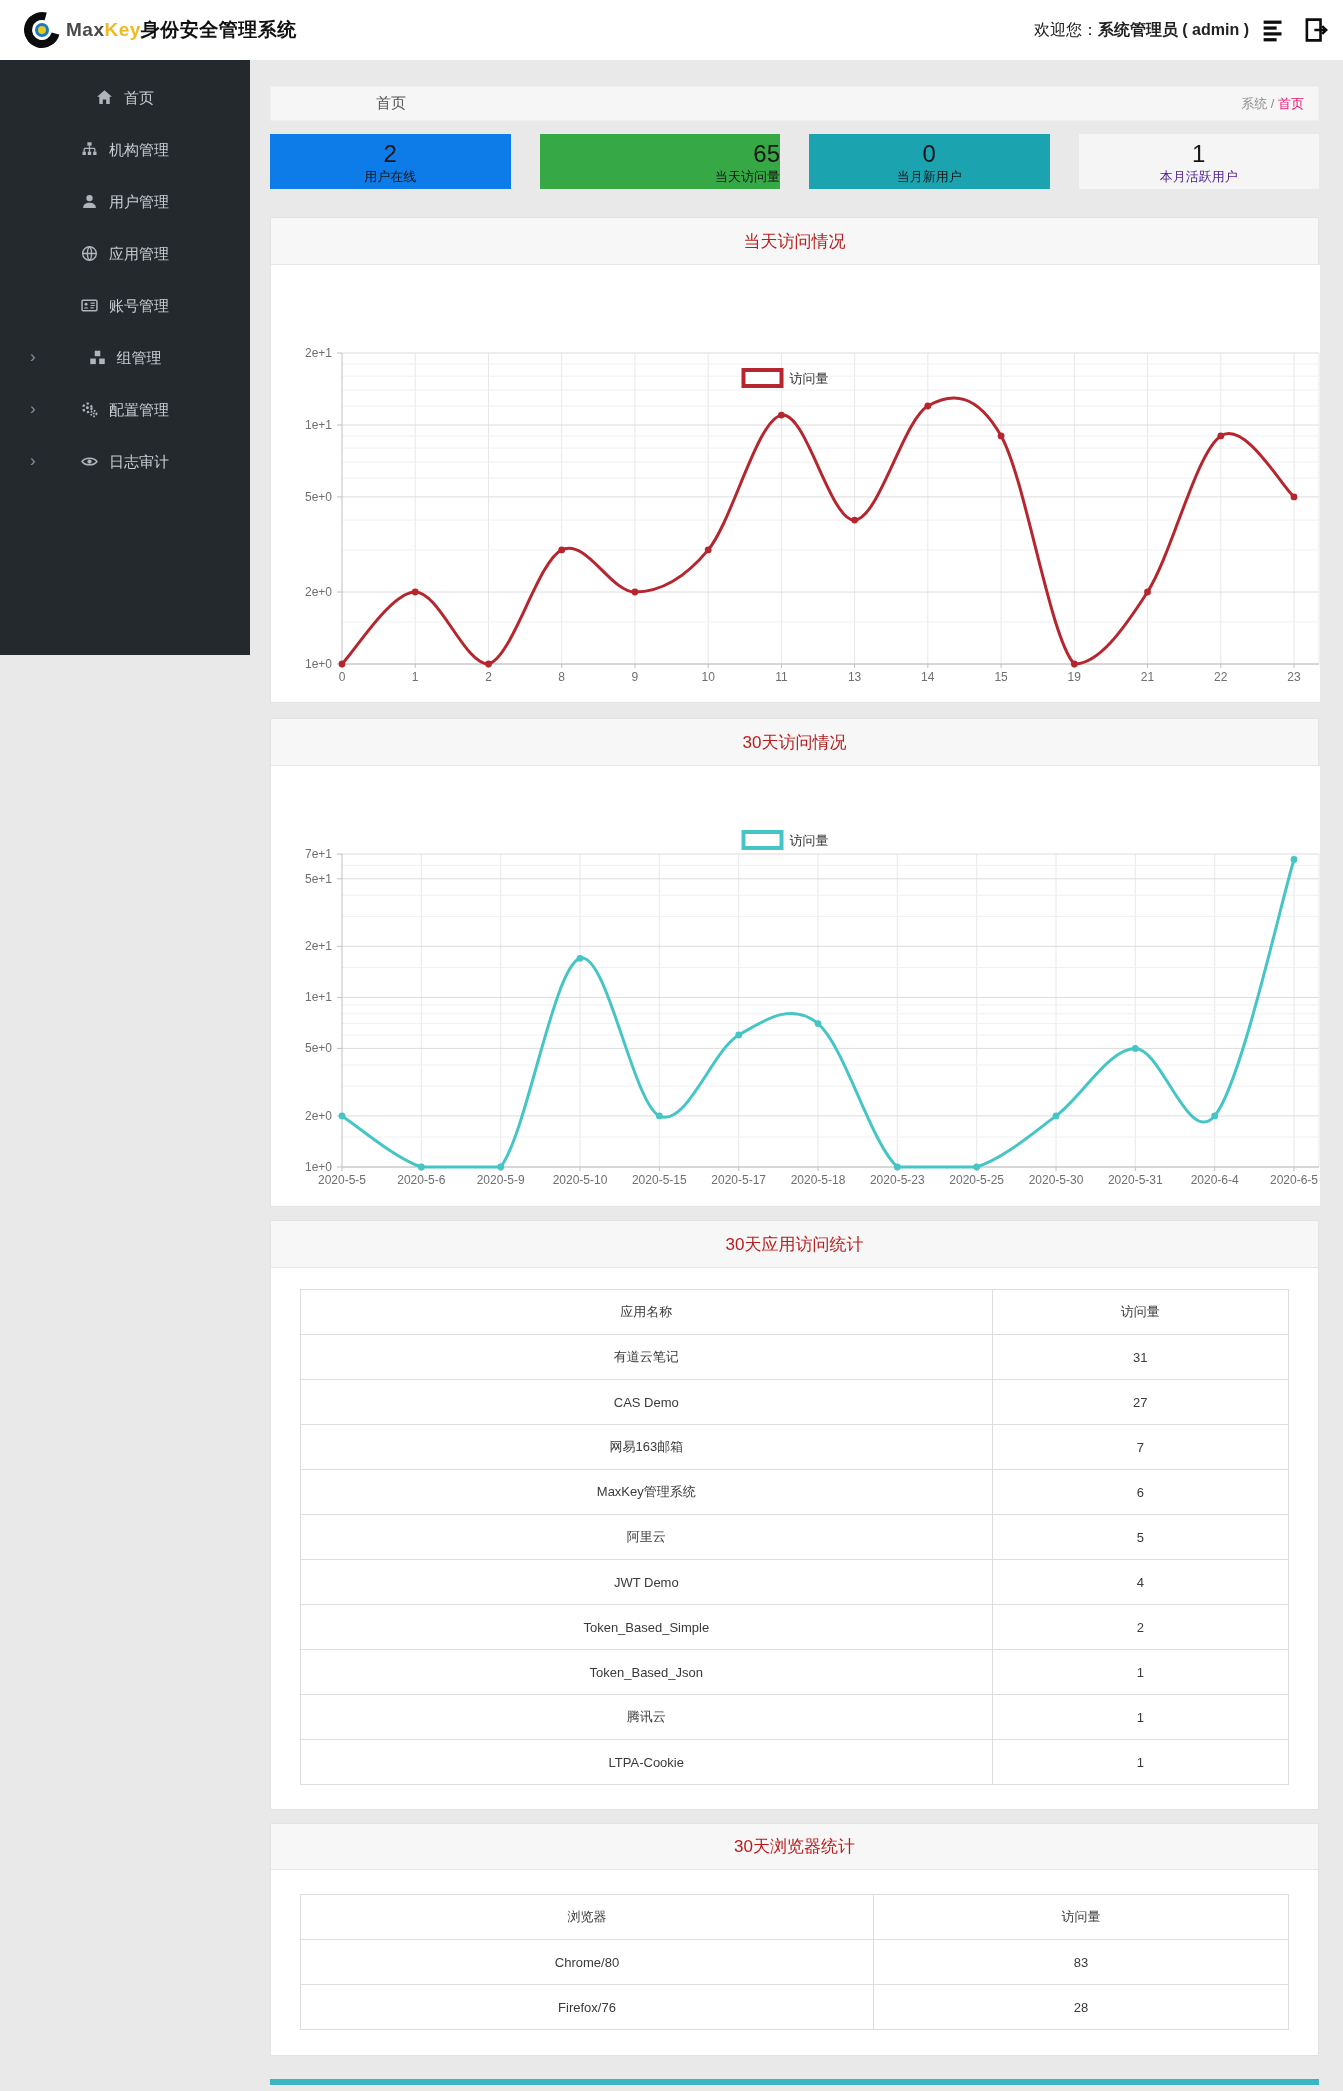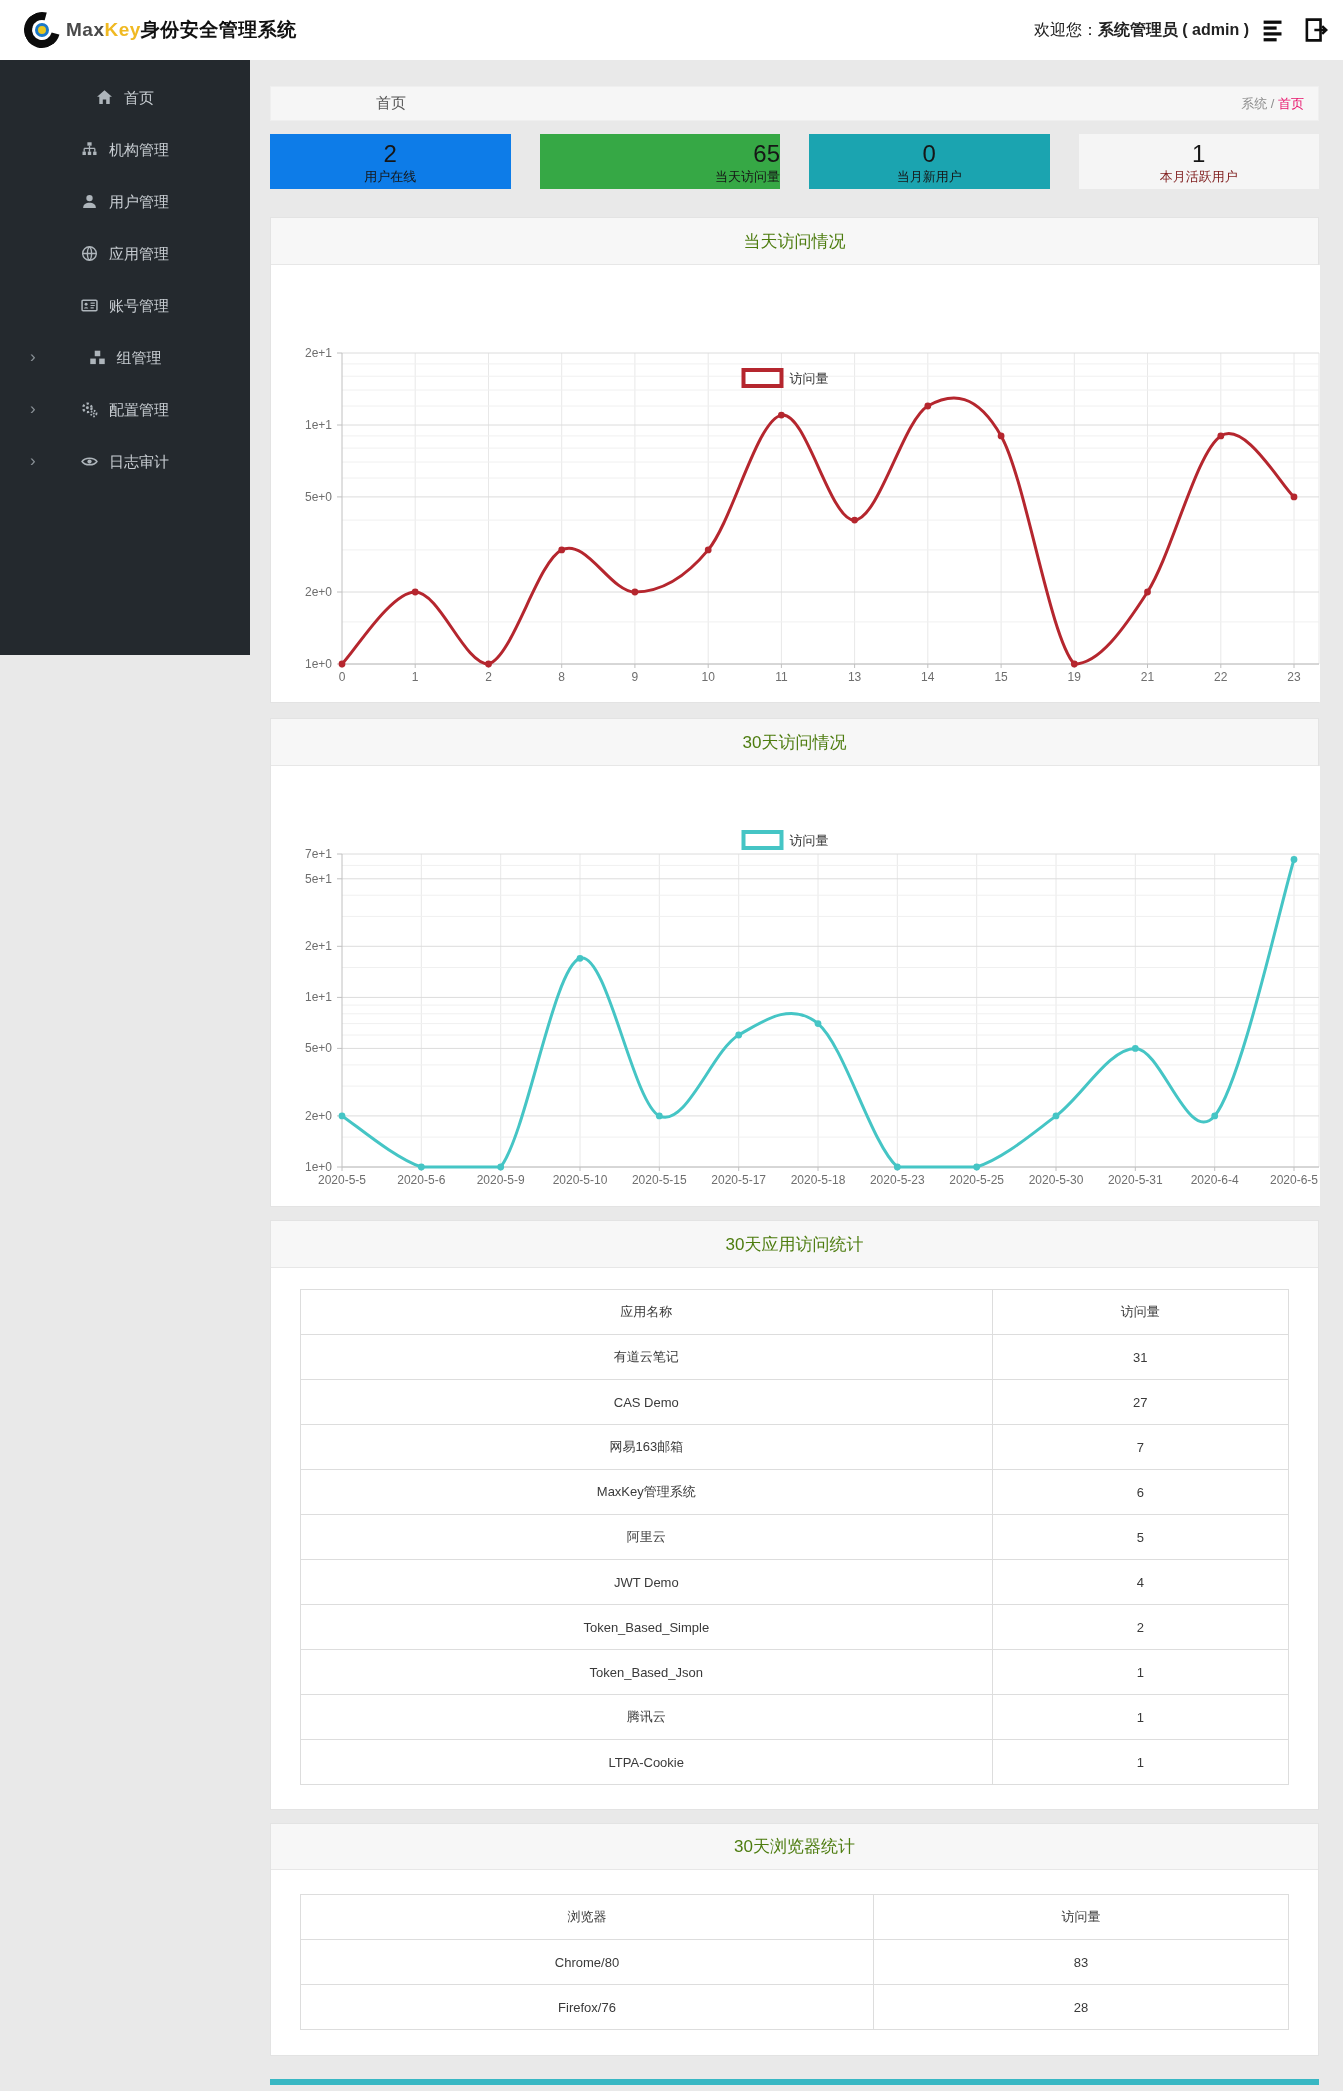--- a/index.html
+++ b/index.html
@@ -41,21 +41,21 @@
   .crumbs { margin-left:auto; padding-right:14px; font-size:13px; color:#8f8f8f; }
   .crumb-cur { color:#e8146c; }
 
   .stats { margin-top:13px; display:flex; gap:29px; }
   .stat-card { flex:1; text-align:center; padding:6px 0 4px; }
   .stat-value { font-size:24px; line-height:28px; color:#1c1c1c; }
   .stat-label { font-size:13px; line-height:17px; color:#161616; }
 
   .panel { background:#fff; border:1px solid #e3e3e3; }
   .panel-heading { background:#f7f7f7; border-bottom:1px solid #e7e7e7; text-align:left;
-                   font-size:17px; color:#4d7c0f; font-weight:500; display:flex; align-items:center; justify-content:center; }
+                   font-size:17px; color:#b91c1c; font-weight:500; display:flex; align-items:center; justify-content:center; }
   .ph48 { height:47px; } .ph46 { height:46px; }
   .mt28 { margin-top:28px; } .mt15 { margin-top:15px; } .mt13 { margin-top:13px; }
   .chart-box { display:block; }
   .chart-box svg { display:block; }
 
   .tbl-body { padding:21px 29px 24px; }
   .tbl-body2 { padding:24px 29px 25px; }
   table { width:100%; border-collapse:collapse; table-layout:fixed; }
   table, th, td { border:1px solid #ddd; }
   th, td { height:45px; text-align:center; font-size:13px; color:#3a3a3a; font-weight:400;
@@ -198,21 +198,21 @@
         <div class="stat-card" style="background: rgb(54, 168, 69); text-align: right;">
           <div class="stat-value" style="color:#161616">65</div>
           <div class="stat-label" style="color:#161616">当天访问量</div>
         </div>
         <div class="stat-card" style="background: rgb(27, 164, 176);">
           <div class="stat-value" style="color:#161616">0</div>
           <div class="stat-label" style="color:#161616">当月新用户</div>
         </div>
         <div class="stat-card" style="background: rgb(245, 245, 245);">
           <div class="stat-value" style="color:#161616">1</div>
-          <div class="stat-label" style="color:#7f1d1d">本月活跃用户</div>
+          <div class="stat-label" style="color:#4c1d95">本月活跃用户</div>
         </div>
       </div>
 
     <section class="panel mt28">
       <div class="panel-heading ph48">当天访问情况</div>
       <div class="chart-box" id="chart-0">
           <svg width="1049" height="437" viewBox="0 0 1049 437" style="background:#fff">
             <line x1="144.2" y1="88" x2="144.2" y2="399" stroke="#e8e8e8" stroke-width="1"></line>
             <line x1="217.5" y1="88" x2="217.5" y2="399" stroke="#e8e8e8" stroke-width="1"></line>
             <line x1="290.7" y1="88" x2="290.7" y2="399" stroke="#e8e8e8" stroke-width="1"></line>

